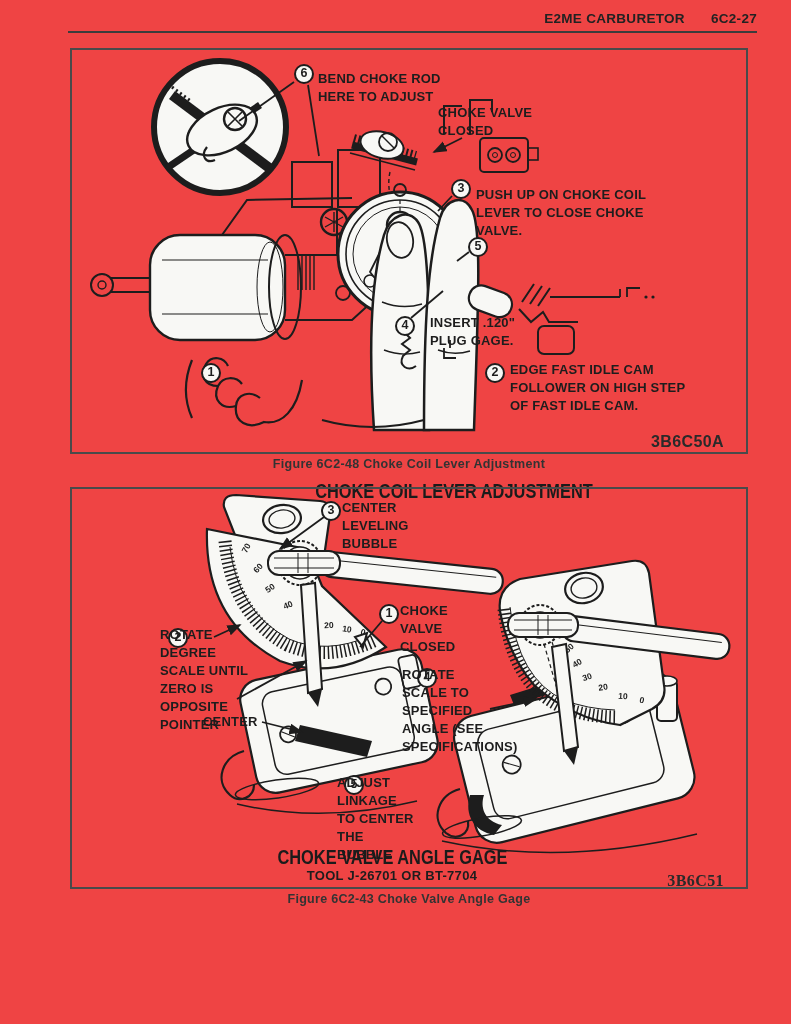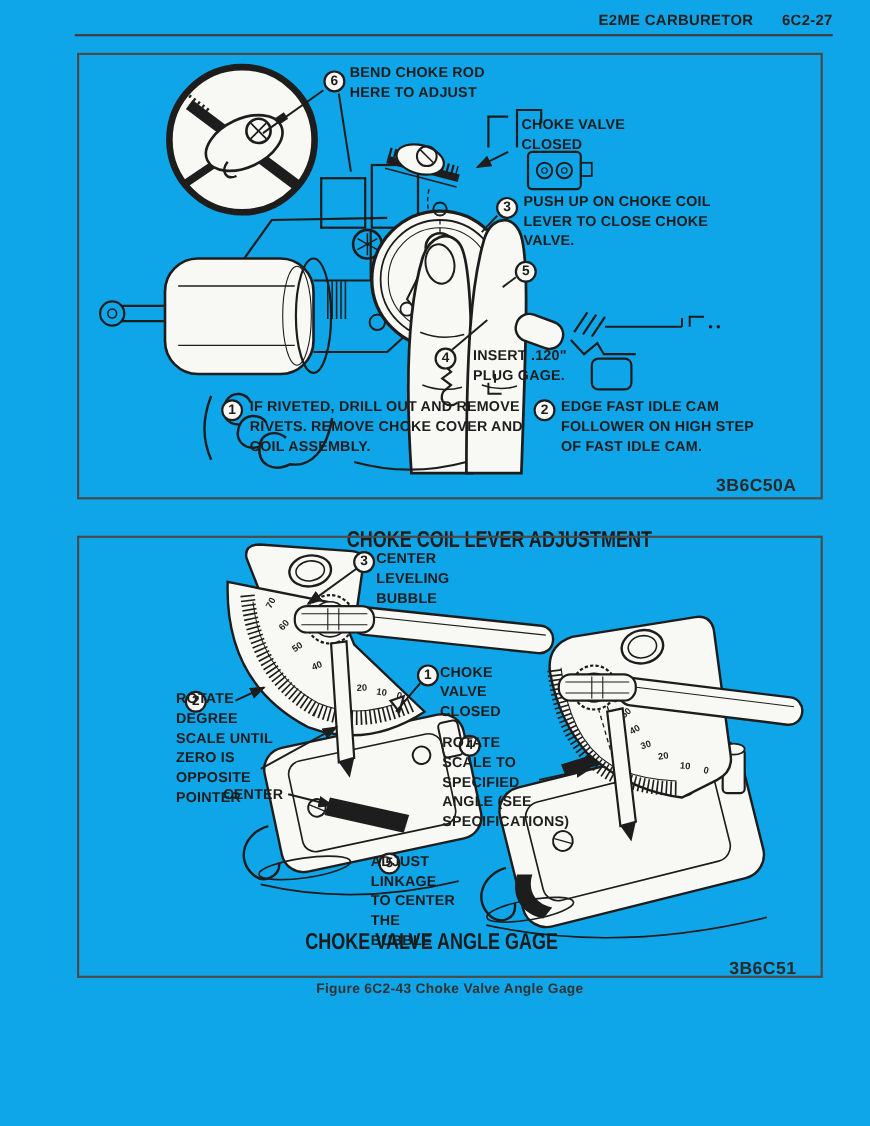--- a/index.html
+++ b/index.html
@@ -1,18 +1,18 @@
 <!DOCTYPE html>
 <html><head>
 <meta charset="utf-8">
 <style>
   html,body{margin:0;padding:0;}
   .page{
     position:relative; width:791px; height:1024px;
-    background:#0ea5e9; overflow:hidden;
+    background:#ef4444; overflow:hidden;
     font-family:"Liberation Sans", sans-serif; color:#1d1d1d;
   }
   .hdr{
     position:absolute; top:11px; left:0; width:757px;
     text-align:right; font-size:13.5px; font-weight:700; letter-spacing:.3px; color:#222;
   }
   .hdr .pgno{margin-left:26px;}
   .hdr-rule{position:absolute; top:31px; left:68px; width:689px; height:2px; background:#3c3c3c;}
   .figbox{position:absolute; left:70px; width:678px; border:2px solid #4a4a4a; box-sizing:border-box;}
   #fig1{top:48px; height:406px;}
@@ -161,53 +161,51 @@
         <path class="ln" stroke-width="1.8" d="M222,32 L167,71"></path>
         <path class="ln" stroke-width="1.8" d="M236,35 L247,106"></path>
         <path class="ln" stroke-width="1.8" d="M380,146 L366,161"></path>
         <path class="ln" stroke-width="1.8" d="M397,202 L385,211"></path>
         <path class="ln" stroke-width="1.8" d="M339,268 L371,241"></path>
         <path class="ln" stroke-width="1.8" marker-end="url(#arw)" d="M390,88 L362,102"></path>
       </g>
     </svg>
 
     <div class="cnum" style="left:222px;top:14px;">6</div>
-    <div class="ctext" style="left:246px;top:7px;">BEND CHOKE ROD
+    <div class="ctext" style="left:246px;top:20px;">BEND CHOKE ROD
 HERE TO ADJUST</div>
 
-    <div class="ctext" style="left:366px;top:54px;margin-left:36px;">CHOKE VALVE
+    <div class="ctext" style="left:366px;top:54px;">CHOKE VALVE
 CLOSED</div>
 
     <div class="cnum" style="left:379px;top:129px;">3</div>
-    <div class="ctext" style="left:404px;top:124px;">PUSH UP ON CHOKE COIL
+    <div class="ctext" style="left:404px;top:136px;">PUSH UP ON CHOKE COIL
 LEVER TO CLOSE CHOKE
 VALVE.</div>
 
     <div class="cnum" style="left:396px;top:187px;">5</div>
 
     <div class="cnum" style="left:323px;top:266px;">4</div>
     <div class="ctext" style="left:358px;top:264px;">INSERT .120"
 PLUG GAGE.</div>
 
     <div class="cnum" style="left:129px;top:313px;">1</div>
-    <div class="ctext" style="left:155px;top:311px;">IF RIVETED, DRILL OUT AND REMOVE
-RIVETS. REMOVE CHOKE COVER AND
-COIL ASSEMBLY.</div>
 
     <div class="cnum" style="left:413px;top:313px;">2</div>
     <div class="ctext" style="left:438px;top:311px;">EDGE FAST IDLE CAM
 FOLLOWER ON HIGH STEP
 OF FAST IDLE CAM.</div>
 
     <div class="figtitle" style="left:0;top:388px;width:763px;margin-top:41px;">
       <span class="cond">CHOKE COIL LEVER ADJUSTMENT</span>
     </div>
     <div class="figcode" style="right:22px;top:383px;">3B6C50A</div>
   </div>
 
+  <div class="caption" style="top:457px;">Figure 6C2-48 Choke Coil Lever Adjustment</div>
 
   <div class="figbox" id="fig2">
     <svg width="674" height="398" viewBox="0 0 674 398">
 
       <g>
         <g transform="rotate(-12 265 235)">
           <rect class="wh" stroke-width="2.2" x="175" y="175" width="185" height="115" rx="20"></rect>
           <rect class="ln" stroke-width="1.5" x="196" y="190" width="142" height="84" rx="12"></rect>
           <circle class="ln" stroke-width="1.8" cx="215" cy="235" r="8"></circle>
           <path class="ln" stroke-width="1.2" d="M209,231 L221,239"></path>
@@ -346,18 +344,19 @@
     <div class="cnum" style="left:272px;top:286px;">5</div>
     <div class="ctext ctr" style="left:265px;top:285px;width:135px;">ADJUST
 LINKAGE
 TO CENTER
 THE
 BUBBLE</div>
 
     <div class="figtitle" style="left:0;top:356px;width:640px;">
       <span class="cond">CHOKE VALVE ANGLE GAGE</span>
     </div>
-    <div class="figcode" style="right:22px;top:383px;">3B6C51</div>
+    <div class="figsub" style="left:0;top:379px;width:640px;">TOOL J-26701 OR BT-7704</div>
+    <div class="figcode" style="right:22px;top:383px;font-family:Liberation Serif, serif;">3B6C51</div>
   </div>
 
   <div class="caption" style="top:892px;">Figure 6C2-43 Choke Valve Angle Gage</div>
 
 </div>
 
 </body></html>

